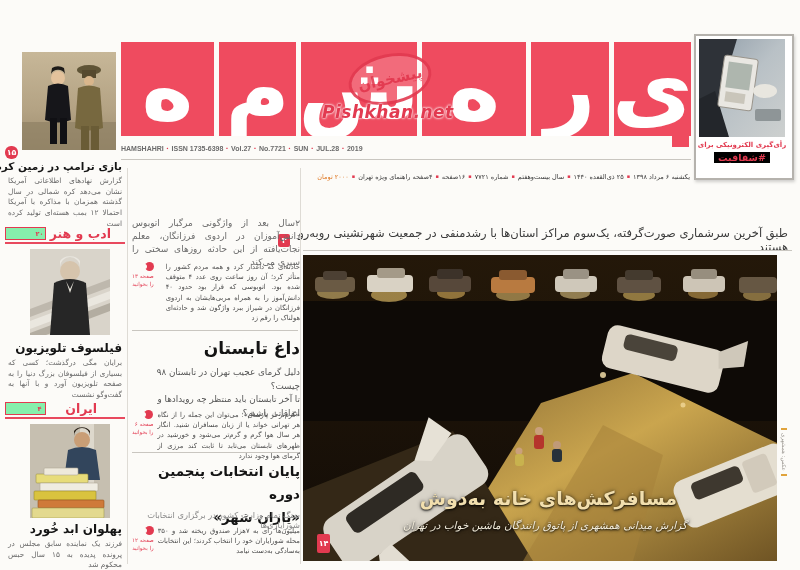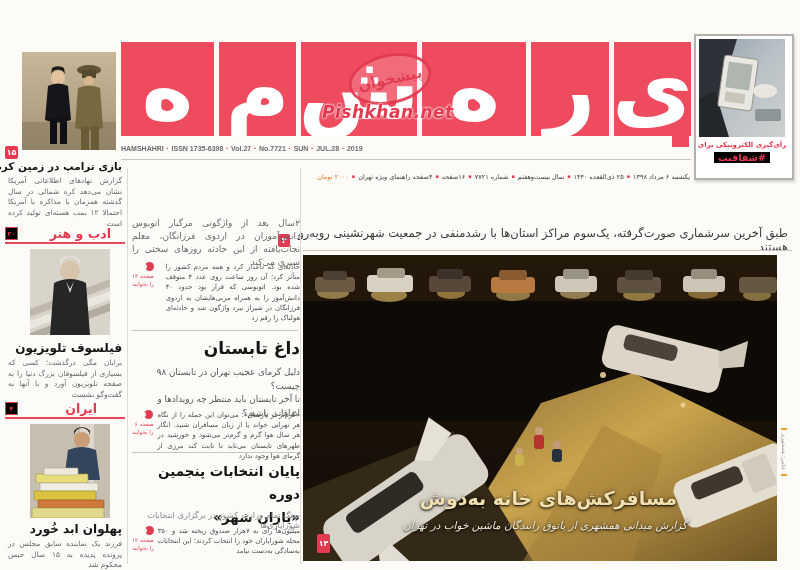--- a/index.html
+++ b/index.html
@@ -20,22 +20,22 @@
   .dateline span+span::before{content:"\25AA";color:#e23a50;margin:0 3px;font-size:5px;vertical-align:1px;}
   .dateline-en{font-size:7px;color:#6b6b6b;font-weight:700;direction:ltr;white-space:nowrap;
                font-family:"Liberation Sans","DejaVu Sans",sans-serif;}
   .dateline-en span+span::before{content:"\25AA";color:#e23a50;margin:0 3px;font-size:5px;vertical-align:1px;}
   
   .hrule{background:#c9c6c0;height:1px;}
   .vrule{background:#dedbd5;width:1px;}
   .redrule{background:#e8495e;height:2px;}
   .pagebadge{background:#e23a50;color:#fff;display:flex;align-items:center;justify-content:center;
              font-size:8px;font-weight:700;border-radius:2px;}
-  .secbadge{border:1px solid #e23a50;color:#e23a50;background:#000000;display:flex;align-items:center;
-            justify-content:center;font-size:6.5px;font-weight:700;}
+  .secbadge{border:1px solid #e23a50;color:#e23a50;background:#86efac;display:flex;align-items:center;
+            justify-content:center;font-size:6.5px;font-weight:700;padding-left:28px;}
   .pageref{display:flex;flex-direction:column;align-items:flex-start;gap:1px;color:#e23a50;
            font-size:5.5px;line-height:1.3;white-space:nowrap;}
   .pageref .dot{width:9px;height:9px;border-radius:50%;background:#e23a50;position:relative;margin-bottom:1px;}
   .pageref .dot::after{content:"";position:absolute;left:-3px;top:2px;width:5px;height:5px;border-radius:50%;background:#fcfbf8;}
   
   .headline{color:#141414;font-weight:700;}
   .gray-body{color:#6a6a6a;text-align:justify;text-align-last:right;}
   .sec-title{color:#e23a50;font-weight:700;font-size:12.5px;}
   .caption-shadow{text-shadow:0 1px 2px rgba(0,0,0,.85),0 0 4px rgba(0,0,0,.6);}
   .photo-frame{background:#777;overflow:hidden;}
@@ -247,21 +247,21 @@
       <rect x="38" y="66" width="7" height="26" fill="#101014"></rect>
 
       <ellipse cx="67" cy="18" rx="12" ry="5" fill="#5f5436"></ellipse>
       <rect x="60" y="18" width="14" height="8" fill="#55492e"></rect>
       <circle cx="67" cy="29" r="5" fill="#d9b68c"></circle>
       <path d="M56 36 q11 -5 22 0 l3 40 q-14 5 -28 0 z" fill="#77683f"></path>
       <rect x="59" y="74" width="8" height="24" fill="#6a5c36"></rect>
       <rect x="69" y="74" width="8" height="24" fill="#6a5c36"></rect>
     </svg>
   </div>
-  <div class="abs pagebadge" style="left:5px;top:146px;width:13px;height:13px;">۱۵</div>
+  <div class="abs pagebadge" style="left:5px;top:146px;width:13px;height:13px;border-radius:6px;">۱۵</div>
   <div class="abs headline" style="right:678px;top:160px;width:114px;font-size:10.5px;text-align:right;white-space:nowrap;">بازی ترامپ در زمین کره</div>
   <div class="abs gray-body" style="right:678px;top:176px;width:114px;font-size:7.4px;line-height:1.45;">گزارش نهادهای اطلاعاتی آمریکا نشان می‌دهد کره شمالی در سال گذشته همزمان با مذاکره با آمریکا احتمالا ۱۲ بمب هسته‌ای تولید کرده است</div>
 
   <div class="abs" style="right:675px;top:226px;width:120px;display:flex;align-items:center;">
     <span class="sec-title" style="margin-right:14px;">ادب و هنر</span>
     <span class="secbadge" style="width:11px;height:11px;margin-right:auto;">۲۰</span>
   </div>
   <div class="abs redrule" style="left:5px;top:242px;width:120px;"></div>
   <div class="abs photo-frame" style="left:30px;top:249px;width:80px;height:86px;">
     <svg width="80" height="86" viewBox="0 0 80 86">

